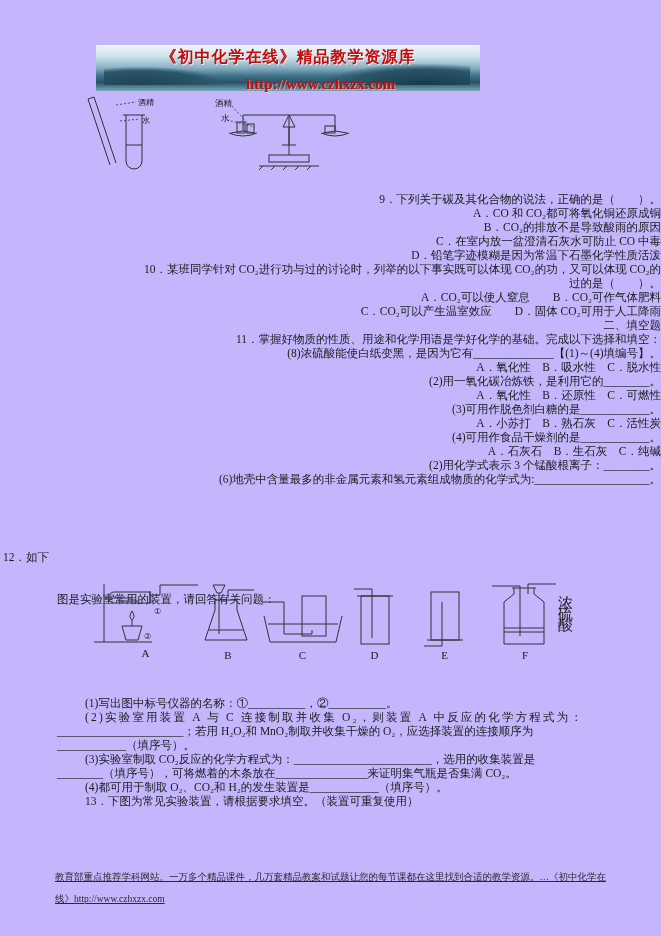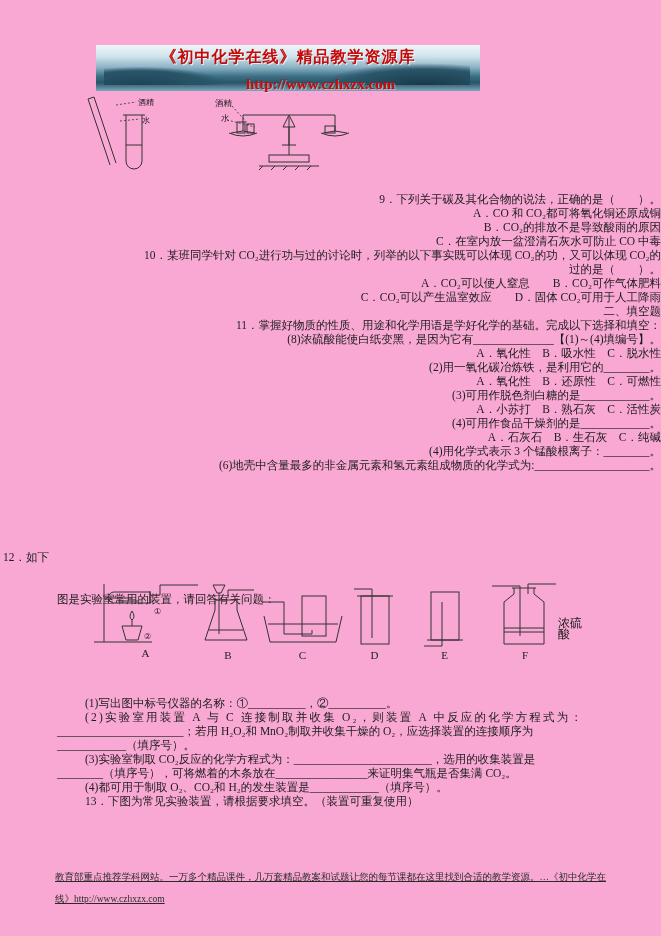--- a/index.html
+++ b/index.html
@@ -1,17 +1,17 @@
 <!DOCTYPE html>
 <html><head>
 <meta charset="utf-8">
 <style>
   html,body{margin:0;padding:0;background:#ffffff;}
   .page{
-    position:relative;width:661px;height:936px;background:#f9a8d4;
+    position:relative;width:661px;height:936px;background:#c4b5fd;
     font-family:"Liberation Serif","DejaVu Serif",serif;color:#1c1c1c;
     overflow:hidden;
   }
   
   .banner{
     position:absolute;left:96px;top:45px;width:384px;height:46px;
     background:linear-gradient(180deg,#eef6f9 0%,#cfe3ec 25%,#8db4c6 48%,#3c6f86 68%,#2a5569 82%,#79a7b8 100%);
     overflow:visible;
   }
   .banner .art1{position:absolute;left:8px;top:22px;width:120px;height:18px;background:radial-gradient(ellipse at 30% 100%,#1e4356 0%,#2a5569 55%,transparent 72%);}
@@ -26,22 +26,22 @@
     color:#c40a0a;white-space:nowrap;text-shadow:1px 1px 0 rgba(255,255,255,.4);
   }
   
   .fig{position:absolute;}
   .fig svg{display:block;}
   .fig .stroke{stroke:#333;fill:none;stroke-width:1;}
   .fig .dash{stroke:#333;fill:none;stroke-width:0.8;stroke-dasharray:2,2;}
   .fig text{font-family:"Liberation Serif","DejaVu Serif",serif;fill:#1c1c1c;}
   .fig-letter{text-align:center;font-size:11px;line-height:12px;margin-top:1px;}
   .f-label{
-    position:absolute;left:558px;top:618px;width:24px;
-    font-size:12px;line-height:11px;word-break:break-all;color:#1c1c1c;
+    position:absolute;left:558px;top:598px;width:24px;
+    font-size:15px;line-height:11px;word-break:break-all;color:#1c1c1c;
   }
   
   .tblock{position:absolute;left:0;width:661px;}
   .line{height:14px;line-height:14px;font-size:11.5px;white-space:nowrap;color:#1c1c1c;}
   .L0{padding-left:57px;}
   .L1{padding-left:85px;}
   .L2{padding-left:95px;margin-left:11px;}
   .Lw{}
   .sp{letter-spacing:2.2px;}
   .lead-right{position:absolute;top:550px;left:3px;width:661px;height:14px;line-height:14px;
@@ -111,35 +111,36 @@
       <line class="stroke" x1="86" y1="73" x2="82" y2="77"></line>
       <line class="stroke" x1="98" y1="73" x2="94" y2="77"></line>
     </svg>
   </div>
 
   <div class="tblock" style="top:192px;text-align:right;">
     <div class="line L1">9．下列关于碳及其化合物的说法，正确的是（　　）。</div>
     <div class="line L2">A．CO 和 CO₂都可将氧化铜还原成铜</div>
     <div class="line L2">B．CO₂的排放不是导致酸雨的原因</div>
     <div class="line L2">C．在室内放一盆澄清石灰水可防止 CO 中毒</div>
+    <div class="line L2">D．铅笔字迹模糊是因为常温下石墨化学性质活泼</div>
     <div class="line L1">10．某班同学针对 CO₂进行功与过的讨论时，列举的以下事实既可以体现 CO₂的功，又可以体现 CO₂的</div>
     <div class="line Lw">过的是（　　）。</div>
     <div class="line L2">A．CO₂可以使人窒息　　B．CO₂可作气体肥料</div>
     <div class="line L2">C．CO₂可以产生温室效应　　D．固体 CO₂可用于人工降雨</div>
     <div class="line L1">二、填空题</div>
     <div class="line L1">11．掌握好物质的性质、用途和化学用语是学好化学的基础。完成以下选择和填空：</div>
     <div class="line L1">(8)浓硫酸能使白纸变黑，是因为它有______________【(1)～(4)填编号】。</div>
     <div class="line L1">A．氧化性　B．吸水性　C．脱水性</div>
     <div class="line L1">(2)用一氧化碳冶炼铁，是利用它的________。</div>
     <div class="line L1">A．氧化性　B．还原性　C．可燃性</div>
     <div class="line L1">(3)可用作脱色剂白糖的是____________。</div>
     <div class="line L1">A．小苏打　B．熟石灰　C．活性炭</div>
     <div class="line L1">(4)可用作食品干燥剂的是____________。</div>
     <div class="line L1">A．石灰石　B．生石灰　C．纯碱</div>
-    <div class="line L2">(4)用化学式表示 3 个锰酸根离子：________。</div>
+    <div class="line L2">(2)用化学式表示 3 个锰酸根离子：________。</div>
     <div class="line L2">(6)地壳中含量最多的非金属元素和氢元素组成物质的化学式为:____________________。</div>
   </div>
 
   <div class="lead-right">12．如下</div>
   <div class="lead-cont">图是实验室常用的装置，请回答有关问题：</div>
 
   <div class="fig" style="left:88px;top:580px;width:115px;">
     <svg width="115" height="66" viewBox="0 0 115 66">
       <line class="stroke" x1="6" y1="62" x2="64" y2="62"></line>
       <line class="stroke" x1="16" y1="62" x2="16" y2="4"></line>

